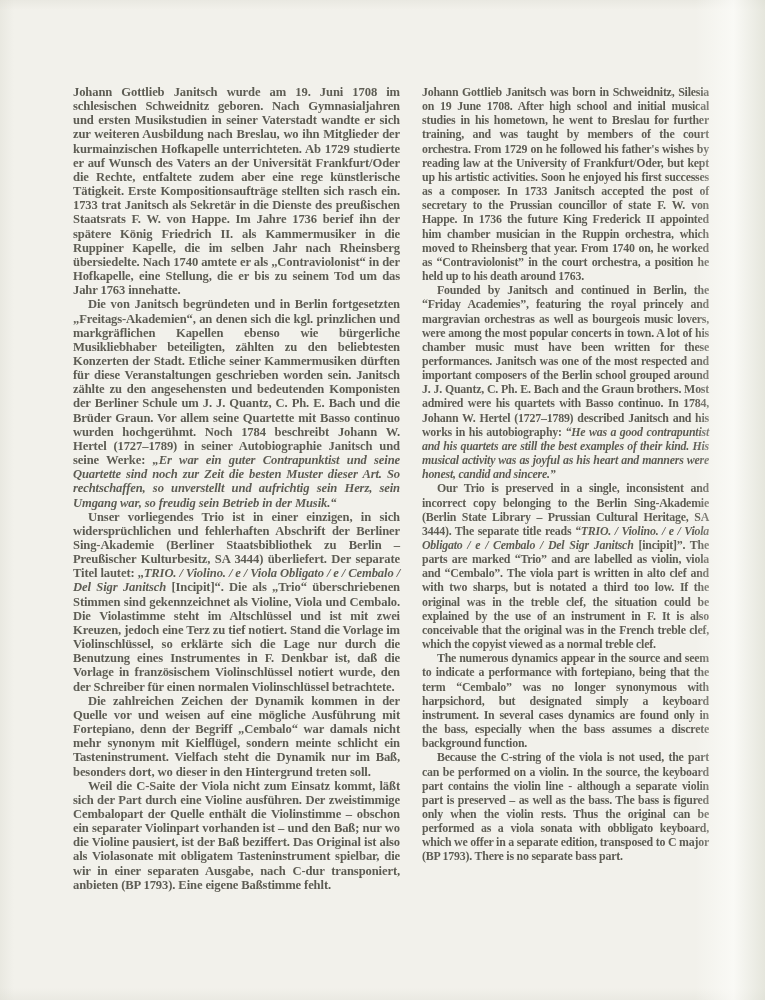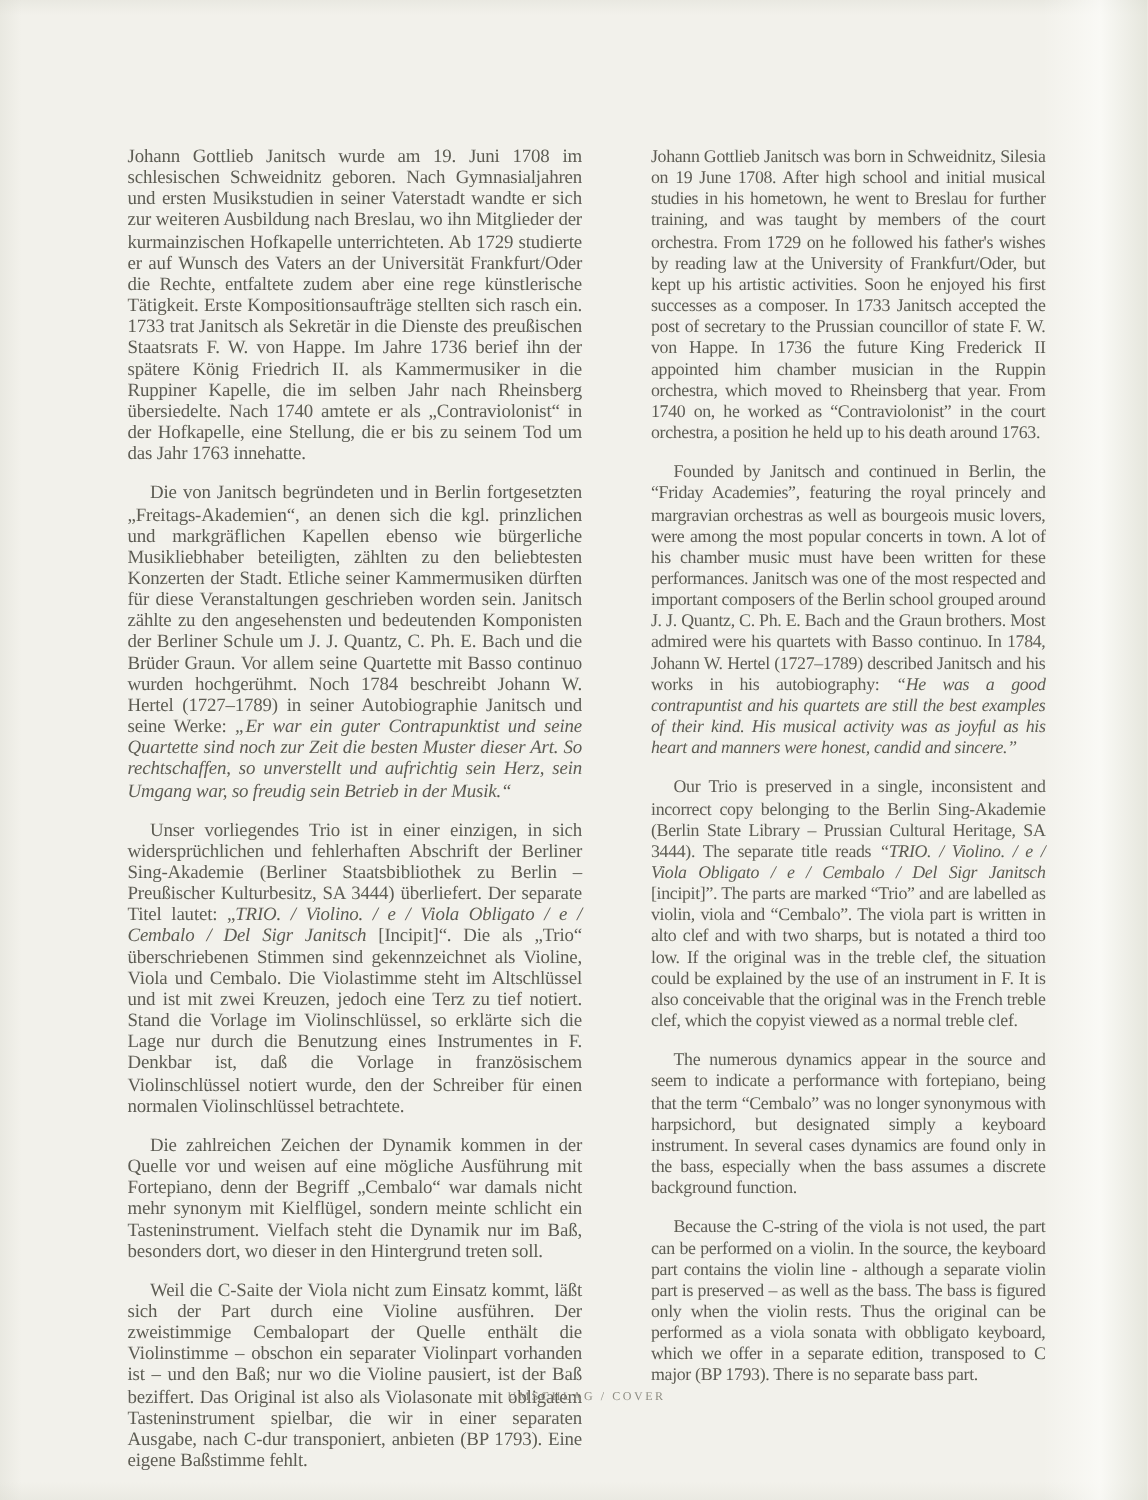--- a/index.html
+++ b/index.html
@@ -35,23 +35,24 @@
     position: absolute; bottom: 0; left: 0; width: 100%; height: 12px;
     background: linear-gradient(0deg, rgba(216,216,206,0.30) 0%, rgba(242,241,235,0) 100%);
     pointer-events: none;
   }
   .columns {
     position: absolute; left: 73px; top: 85px; width: 636px;
     display: flex;
   }
   .col { text-align: justify; }
   .col p {
-    margin: 12px;
+    margin: 0;
     text-indent: 15px;
     text-align: justify;
+    font-weight: bold;
   }
   .col p.no-indent { text-indent: 0; }
   .col-de {
     width: 327px; margin-right: 22px;
     font-size: 12.6px; line-height: 14.15px; letter-spacing: -0.12px;
     hyphens: auto; -webkit-hyphens: auto;
   }
   .col-en {
     width: 287px;
     font-size: 11.9px; line-height: 14.15px; letter-spacing: -0.22px;
@@ -86,21 +87,20 @@
     <div class="col col-en" lang="en">
         <p class="no-indent"><span>Johann Gottlieb Janitsch was born in Schweidnitz, Silesia on 19 June 1708. After high school and initial musical studies in his hometown, he went to Breslau for further training, and was taught by members of the court orchestra. From 1729 on he followed his father's wishes by reading law at the University of Frankfurt/Oder, but kept up his artistic activities. Soon he enjoyed his first successes as a composer. In 1733 Janitsch accepted the post of secretary to the Prussian councillor of state F. W. von Happe. In 1736 the future King Frederick II appointed him chamber musician in the Ruppin orchestra, which moved to Rheinsberg that year. From 1740 on, he worked as “Contraviolonist” in the court orchestra, a position he held up to his death around 1763.</span></p>
         <p><span>Founded by Janitsch and continued in Berlin, the “Friday Academies”, featuring the royal princely and margravian orchestras as well as bourgeois music lovers, were among the most popular concerts in town. A lot of his chamber music must have been written for these performances. Janitsch was one of the most respected and important composers of the Berlin school grouped around J. J. Quantz, C. Ph. E. Bach and the Graun brothers. Most admired were his quartets with Basso continuo. In 1784, Johann W. Hertel (1727–1789) described Janitsch and his works in his autobiography: </span><span class="it">“He was a good contrapuntist and his quartets are still the best examples of their kind. His musical activity was as joyful as his heart and manners were honest, candid and sincere.”</span></p>
         <p><span>Our Trio is preserved in a single, inconsistent and incorrect copy belonging to the Berlin Sing-Akademie (Berlin State Library – Prussian Cultural Heritage, SA 3444). The separate title reads </span><span class="it">“TRIO. / Violino. / e / Viola Obligato / e / Cembalo / Del Sigr Janitsch</span><span> [incipit]”. The parts are marked “Trio” and are labelled as violin, viola and “Cembalo”. The viola part is written in alto clef and with two sharps, but is notated a third too low. If the original was in the treble clef, the situation could be explained by the use of an instrument in F. It is also conceivable that the original was in the French treble clef, which the copyist viewed as a normal treble clef.</span></p>
         <p><span>The numerous dynamics appear in the source and seem to indicate a performance with fortepiano, being that the term “Cembalo” was no longer synonymous with harpsichord, but designated simply a keyboard instrument. In several cases dynamics are found only in the bass, especially when the bass assumes a discrete background function.</span></p>
         <p><span>Because the C-string of the viola is not used, the part can be performed on a violin. In the source, the keyboard part contains the violin line - although a separate violin part is preserved – as well as the bass. The bass is figured only when the violin rests. Thus the original can be performed as a viola sonata with obbligato keyboard, which we offer in a separate edition, transposed to C major (BP 1793). There is no separate bass part.</span></p>
       </div>
   </div>
 
   <div class="caption">
-    <div class="caption-line1">UMSCHLAG / COVER</div>
   </div>
 
   <div class="edge-top"></div>
   <div class="edge-left"></div>
   <div class="edge-bottom"></div>
   <div class="edge-right"></div>
 
 </div>
 
 </body></html>

